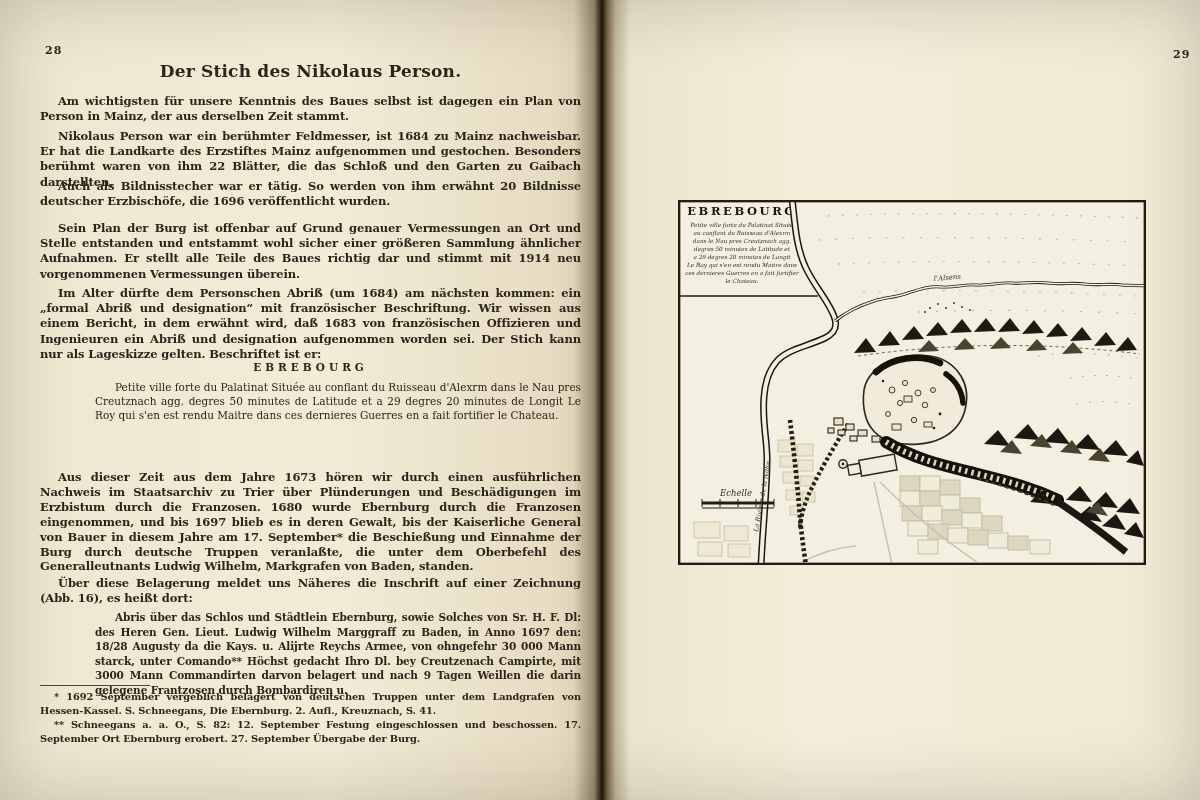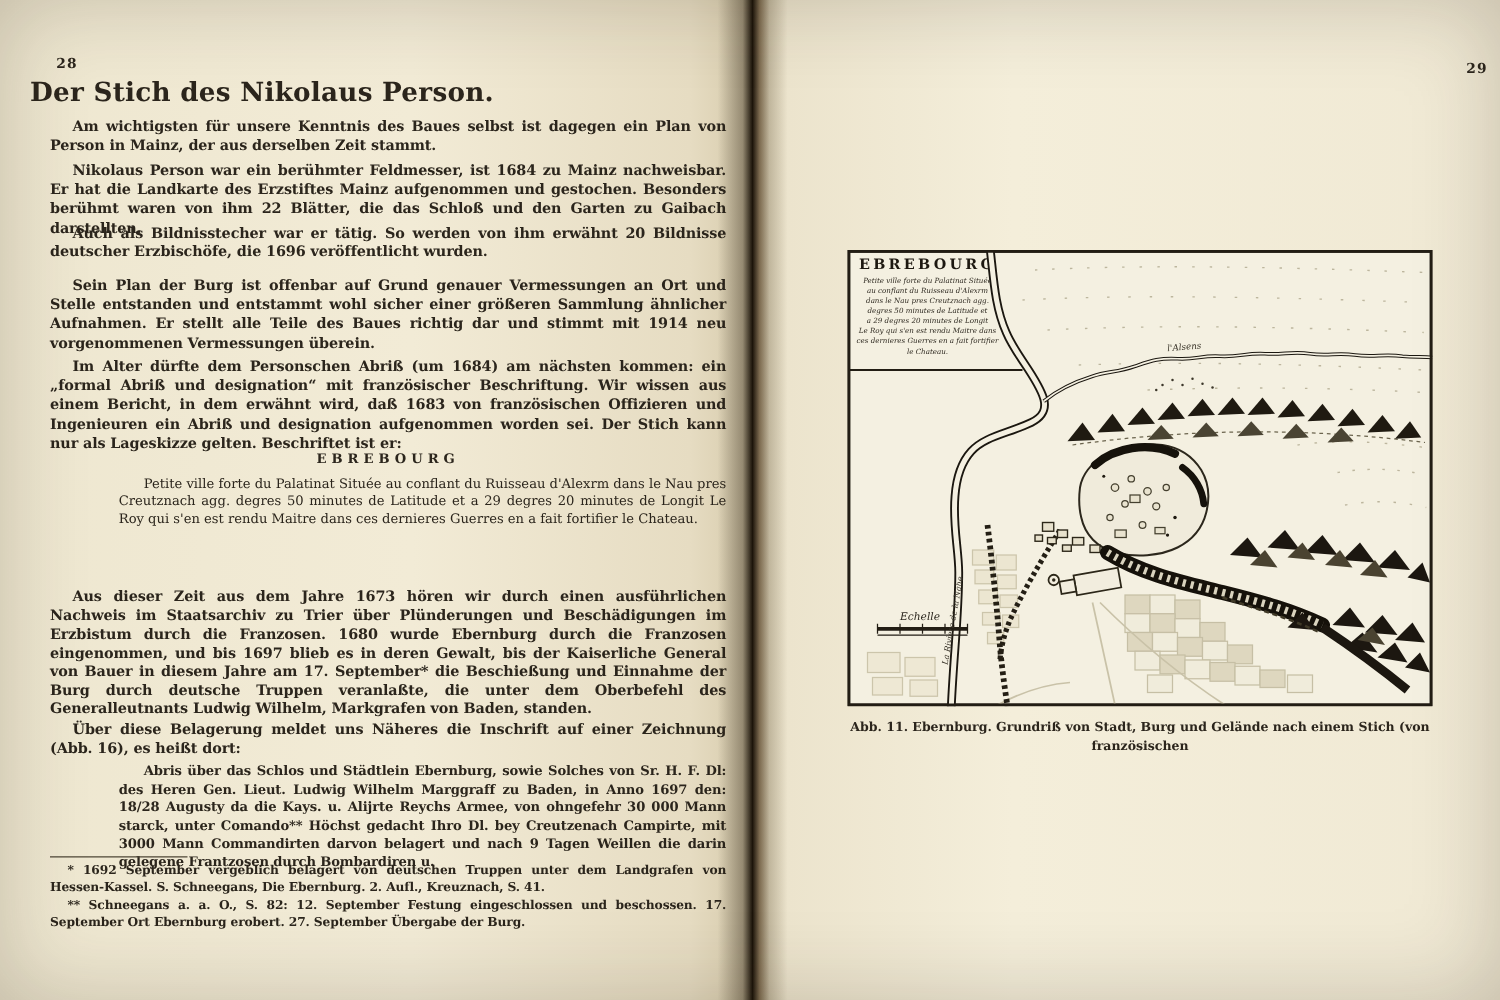--- a/index.html
+++ b/index.html
@@ -9,21 +9,21 @@
     background:linear-gradient(90deg,#eee7d0 0%,#f2ebd6 55%,#e6dcc2 92%,#d6caab 100%);}
   .page-right{position:absolute;left:600px;top:0;width:600px;height:800px;
     background:linear-gradient(90deg,#c9bc9c 0%,#ece4cd 5%,#f4eeda 35%,#f0e9d4 100%);}
   .gutter{position:absolute;left:574px;top:0;width:56px;height:800px;z-index:5;
     background:linear-gradient(90deg,rgba(40,30,16,0) 0%,rgba(40,30,16,.38) 36%,
       #1c140a 50%,rgba(96,76,50,.75) 60%,rgba(40,30,16,.15) 74%,rgba(40,30,16,0) 100%);}
   .vignette{position:absolute;inset:0;z-index:6;pointer-events:none;
     box-shadow:inset 0 0 70px rgba(45,33,16,.22);}
   .tb{position:absolute;}
   .pagenum{font-size:11px;font-weight:700;letter-spacing:1px;}
-  .h-main{width:541px;left:24px;font-size:21px;font-weight:700;letter-spacing:.2px;}
+  .h-main{width:541px;left:40px;text-align:center;font-size:17px;font-weight:700;letter-spacing:.2px;}
   .body-text{left:40px;width:541px;font-size:11.5px;line-height:15.2px;font-weight:700;
     text-align:justify;text-indent:18px;letter-spacing:-.1px;}
   .small-head{left:40px;width:541px;text-align:center;font-size:10.5px;font-weight:700;letter-spacing:4px;}
   .indent-block{left:95px;width:486px;font-size:10.5px;line-height:14.2px;font-weight:400;
     text-align:justify;text-indent:20px;}
   .quote-block{left:95px;width:486px;font-size:10.5px;line-height:14.6px;font-weight:700;
     text-align:justify;text-indent:20px;letter-spacing:-.1px;}
   .fn-rule{left:40px;width:110px;border-top:1.2px solid #4e4636;height:0;}
   .footnote{left:40px;width:541px;font-size:9.8px;line-height:13.6px;font-weight:700;
     text-align:justify;text-indent:14px;letter-spacing:-.1px;}
@@ -268,18 +268,17 @@
       </g>
 
       <text transform="translate(80,332) rotate(-80)" font-size="6.5" font-style="italic" fill="#3a352a">La Riviere de la Nahe</text>
       <text transform="translate(256,81) rotate(-5)" font-size="7" font-style="italic" fill="#3a352a">l'Alsens</text>
 
       <rect x="1" y="1" width="466" height="363" fill="none" stroke="#221d14" stroke-width="2.4"></rect>
     </svg>
   </div>
 
   <div class="tb caption">
-    <div>Abb. 11. Ebernburg. Grundriß von Stadt, Burg und Gelände nach einem Stich (von französischen</div>
   </div>
 
   <div class="gutter"></div>
   <div class="vignette"></div>
 </div>
 
 </body></html>

